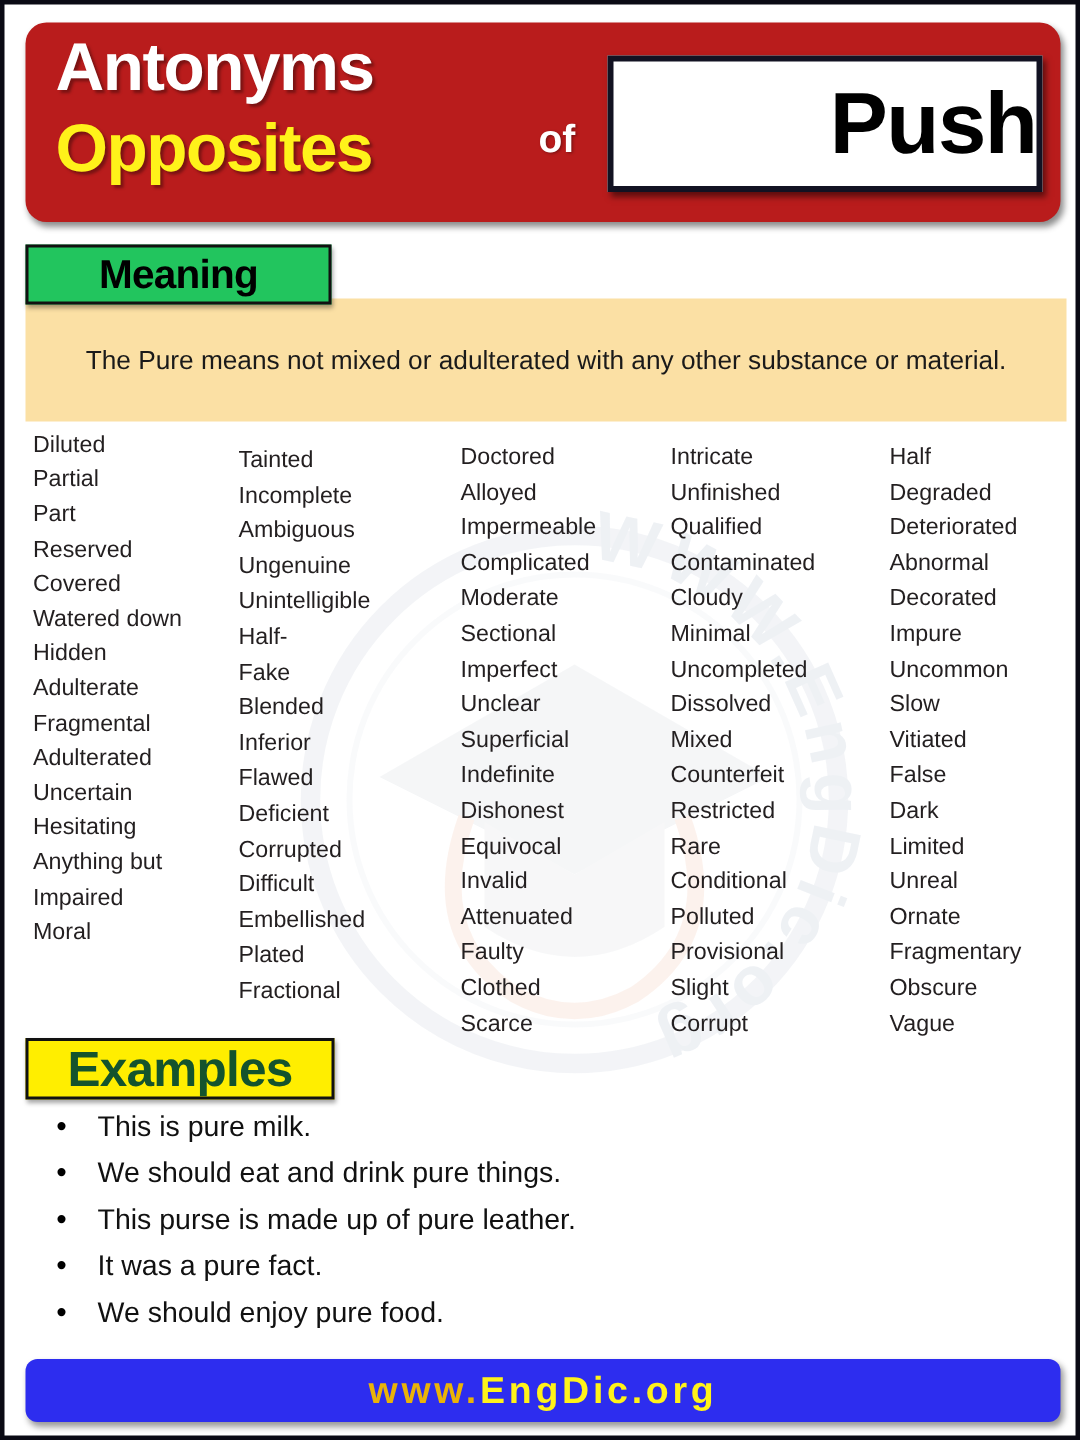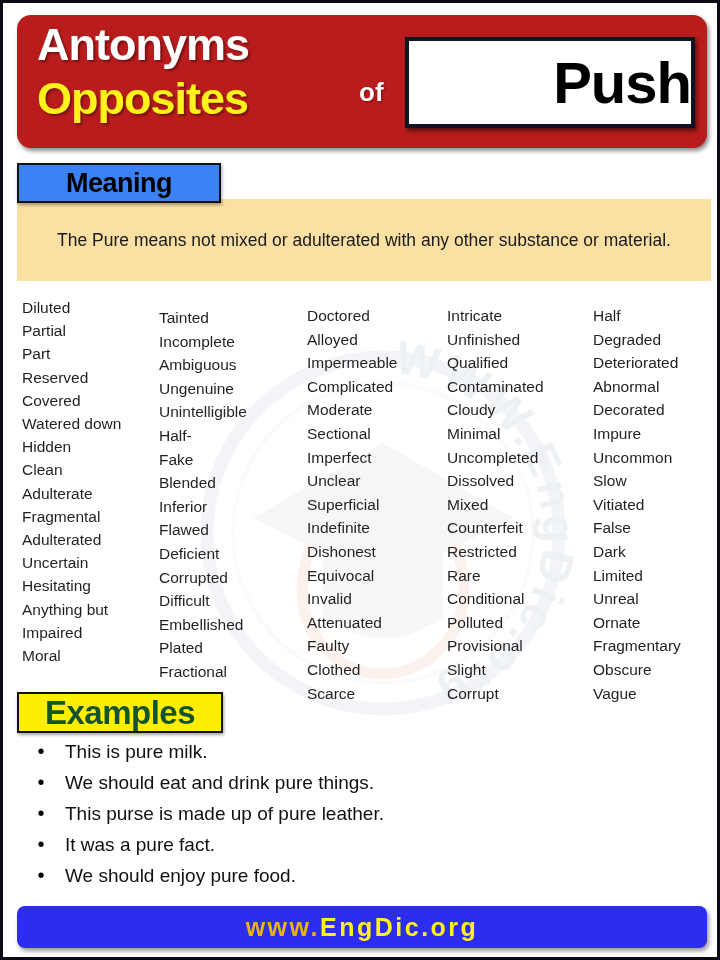--- a/index.html
+++ b/index.html
@@ -101,21 +101,21 @@
     line-height: 58px;
   }
 
   
   .meaning-label {
     position: absolute;
     left: 14px;
     top: 160px;
     width: 204px;
     height: 40px;
-    background: #3b82f6;
+    background: #22c55e;
     border: 2px solid #111111;
     box-sizing: border-box;
     display: flex;
     align-items: center;
     justify-content: center;
     z-index: 3;
     box-shadow: 1px 2px 3px rgba(0,0,0,0.35);
   }
   .meaning-label-text {
     font-size: 27px;
@@ -147,21 +147,20 @@
 
   
   .columns {
     position: absolute;
     left: 14px;
     top: 282px;
     width: 694px;
     height: 405px;
     display: flex;
     z-index: 1;
-    margin-top: 11px;
   }
   .col {
     box-sizing: border-box;
   }
   .col-1 { width: 136px; padding-left: 5px; padding-top: 0px; }
   .col-2 { width: 142px; padding-left: 6px; padding-top: 10px; }
   .col-3 { width: 142px; padding-left: 12px; padding-top: 8px; }
   .col-4 { width: 150px; padding-left: 10px; padding-top: 8px; }
   .col-5 { width: 124px; padding-left: 6px; padding-top: 8px; }
 
@@ -284,21 +283,20 @@
 
   <div class="columns">
     <div class="col col-1">
         <div class="word">Diluted</div>
         <div class="word">Partial</div>
         <div class="word">Part</div>
         <div class="word">Reserved</div>
         <div class="word">Covered</div>
         <div class="word">Watered down</div>
         <div class="word">Hidden</div>
-        <div class="word">Clean</div>
         <div class="word">Adulterate</div>
         <div class="word">Fragmental</div>
         <div class="word">Adulterated</div>
         <div class="word">Uncertain</div>
         <div class="word">Hesitating</div>
         <div class="word">Anything but</div>
         <div class="word">Impaired</div>
         <div class="word">Moral</div>
       </div>
     <div class="col col-2">

